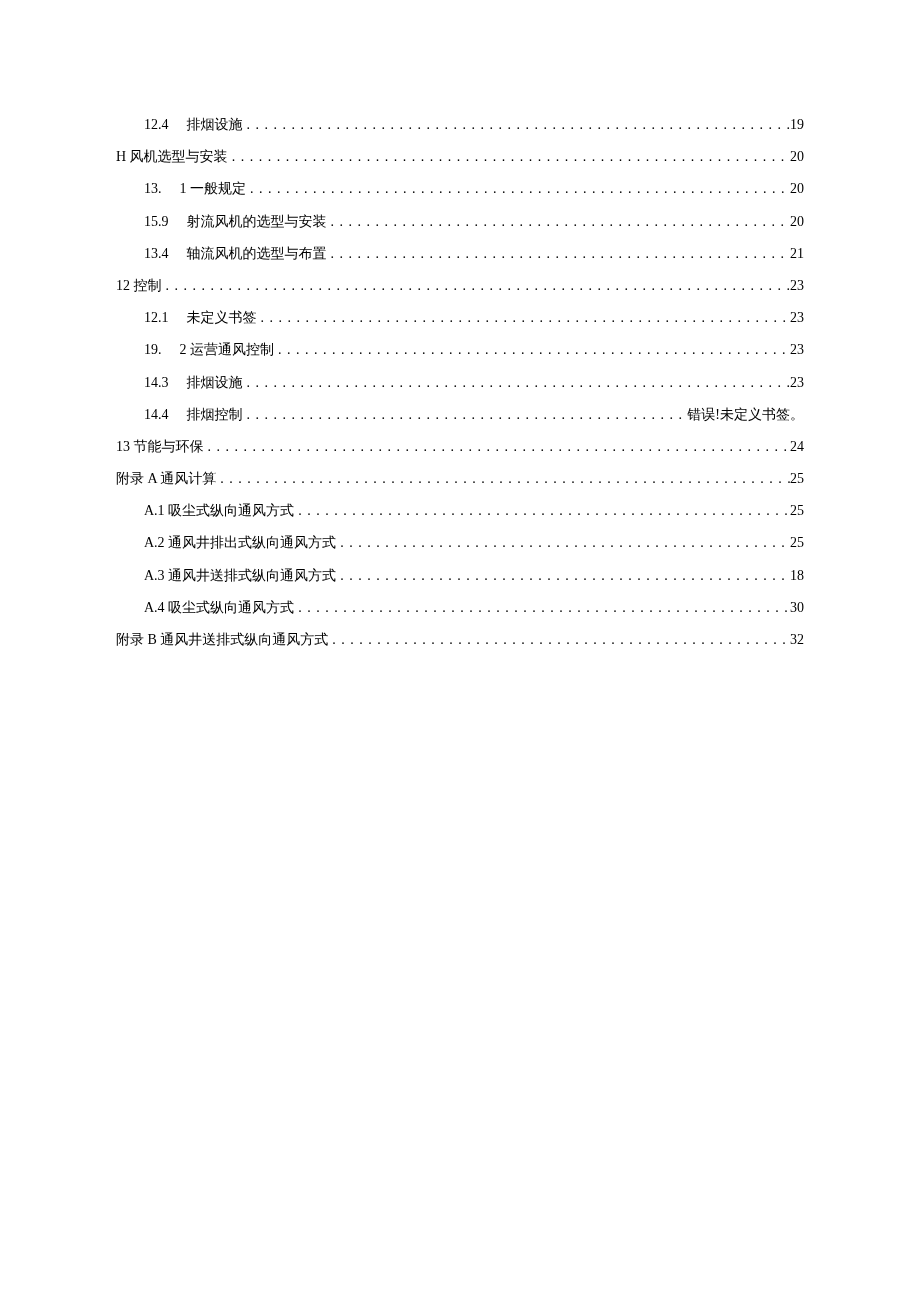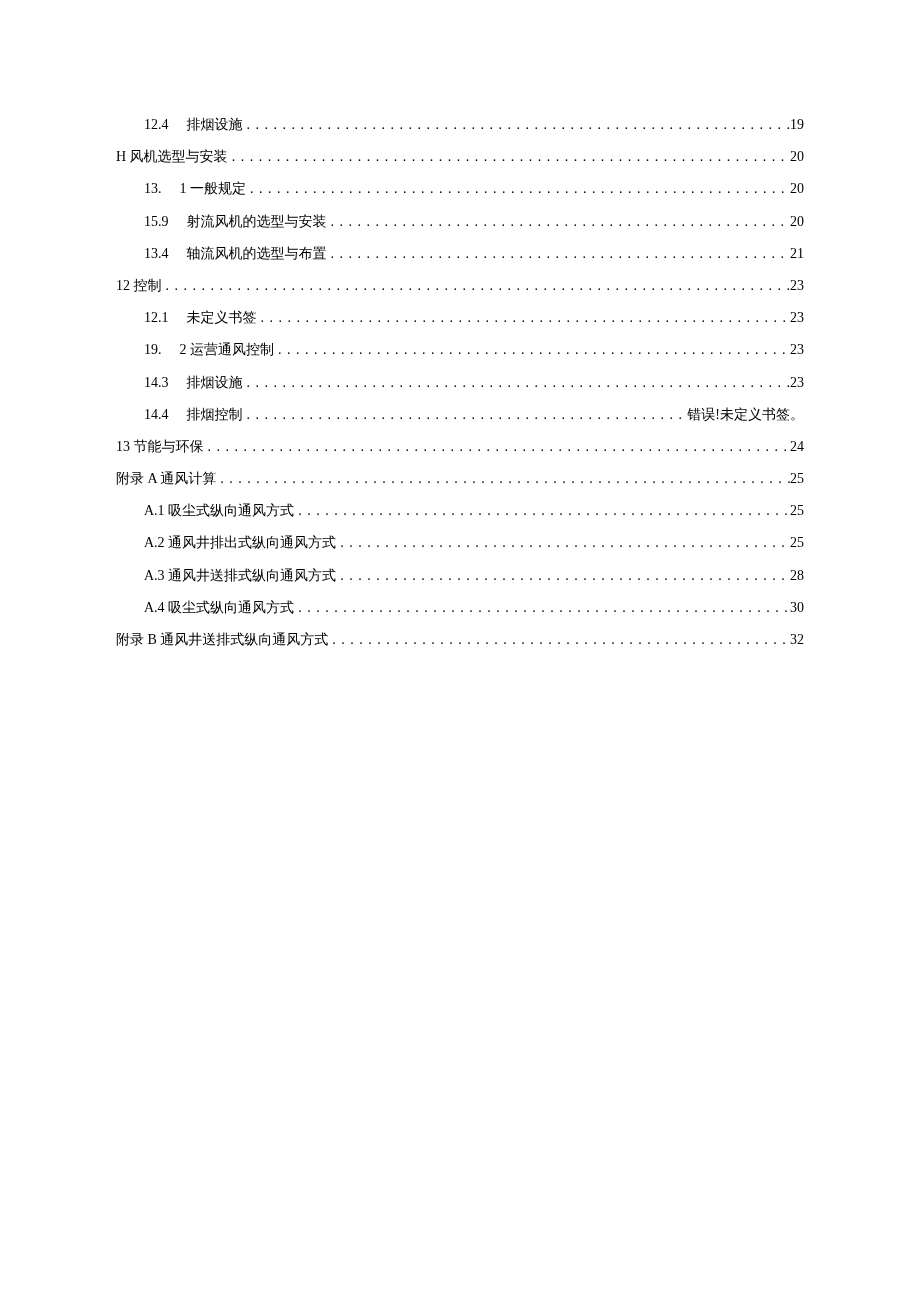--- a/index.html
+++ b/index.html
@@ -123,21 +123,21 @@
       <span class="toc-page">25</span>
     </div>
     <div class="toc-line indent-1">
       <span class="toc-label"><span>A.2 通风井排出式纵向通风方式</span><span> </span></span>
       <span class="toc-dots">. . . . . . . . . . . . . . . . . . . . . . . . . . . . . . . . . . . . . . . . . . . . . . . . . . . . . . . . . . . . . . . . . . . . . . . . . . . . . . . . . . . . . . . . . . . . . . . . . . . . . . . . . . . . . . . . . . . . . . . . . . . . . . . . . . . . . . . . . . . . . . . . . . . . . . . . . . . . . . . . . . . . . . . . . . . . . . . . . . . . . . . . . . . . . . . . . . . . . . . . . . . . . . . . . . . . . . . . . . . . . . . . . . . . . .</span>
       <span class="toc-page">25</span>
     </div>
     <div class="toc-line indent-1">
       <span class="toc-label"><span>A.3 通风井送排式纵向通风方式</span><span> </span></span>
       <span class="toc-dots">. . . . . . . . . . . . . . . . . . . . . . . . . . . . . . . . . . . . . . . . . . . . . . . . . . . . . . . . . . . . . . . . . . . . . . . . . . . . . . . . . . . . . . . . . . . . . . . . . . . . . . . . . . . . . . . . . . . . . . . . . . . . . . . . . . . . . . . . . . . . . . . . . . . . . . . . . . . . . . . . . . . . . . . . . . . . . . . . . . . . . . . . . . . . . . . . . . . . . . . . . . . . . . . . . . . . . . . . . . . . . . . . . . . . . .</span>
-      <span class="toc-page">28</span>
+      <span class="toc-page">18</span>
     </div>
     <div class="toc-line indent-1">
       <span class="toc-label"><span>A.4 吸尘式纵向通风方式</span><span> </span></span>
       <span class="toc-dots">. . . . . . . . . . . . . . . . . . . . . . . . . . . . . . . . . . . . . . . . . . . . . . . . . . . . . . . . . . . . . . . . . . . . . . . . . . . . . . . . . . . . . . . . . . . . . . . . . . . . . . . . . . . . . . . . . . . . . . . . . . . . . . . . . . . . . . . . . . . . . . . . . . . . . . . . . . . . . . . . . . . . . . . . . . . . . . . . . . . . . . . . . . . . . . . . . . . . . . . . . . . . . . . . . . . . . . . . . . . . . . . . . . . . . .</span>
       <span class="toc-page">30</span>
     </div>
     <div class="toc-line">
       <span class="toc-label"><span>附录 B 通风井送排式纵向通风方式</span><span> </span></span>
       <span class="toc-dots">. . . . . . . . . . . . . . . . . . . . . . . . . . . . . . . . . . . . . . . . . . . . . . . . . . . . . . . . . . . . . . . . . . . . . . . . . . . . . . . . . . . . . . . . . . . . . . . . . . . . . . . . . . . . . . . . . . . . . . . . . . . . . . . . . . . . . . . . . . . . . . . . . . . . . . . . . . . . . . . . . . . . . . . . . . . . . . . . . . . . . . . . . . . . . . . . . . . . . . . . . . . . . . . . . . . . . . . . . . . . . . . . . . . . . .</span>
       <span class="toc-page">32</span>

